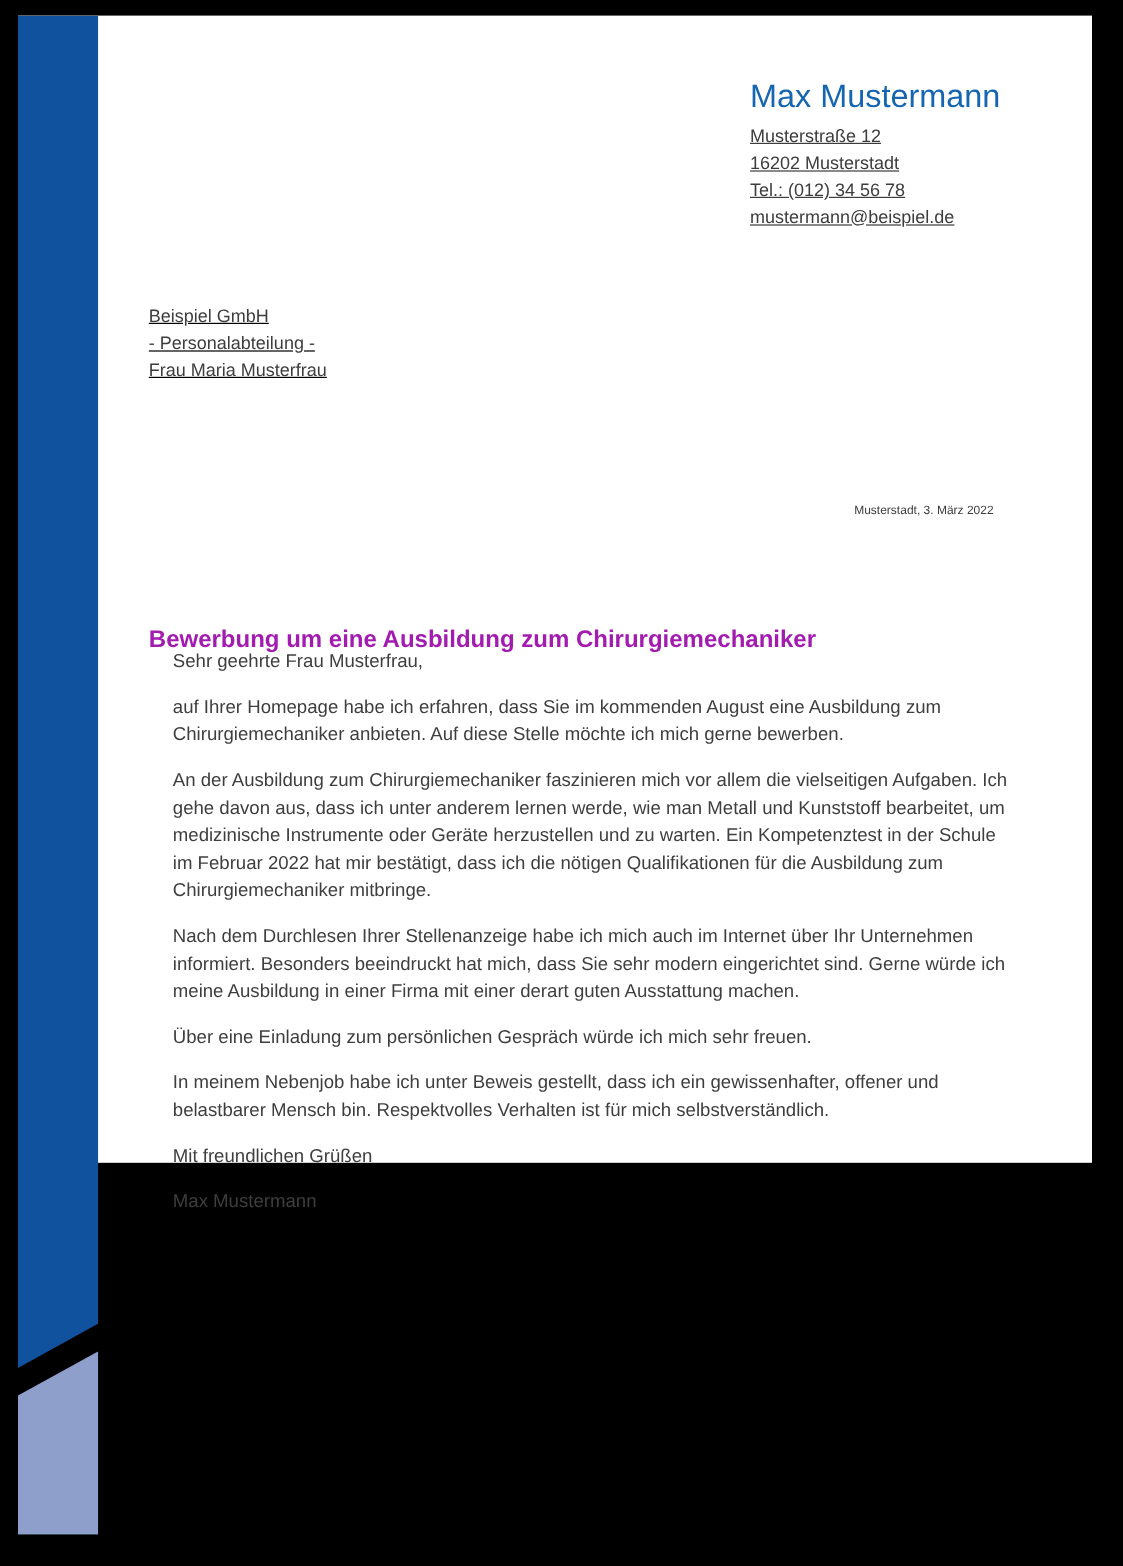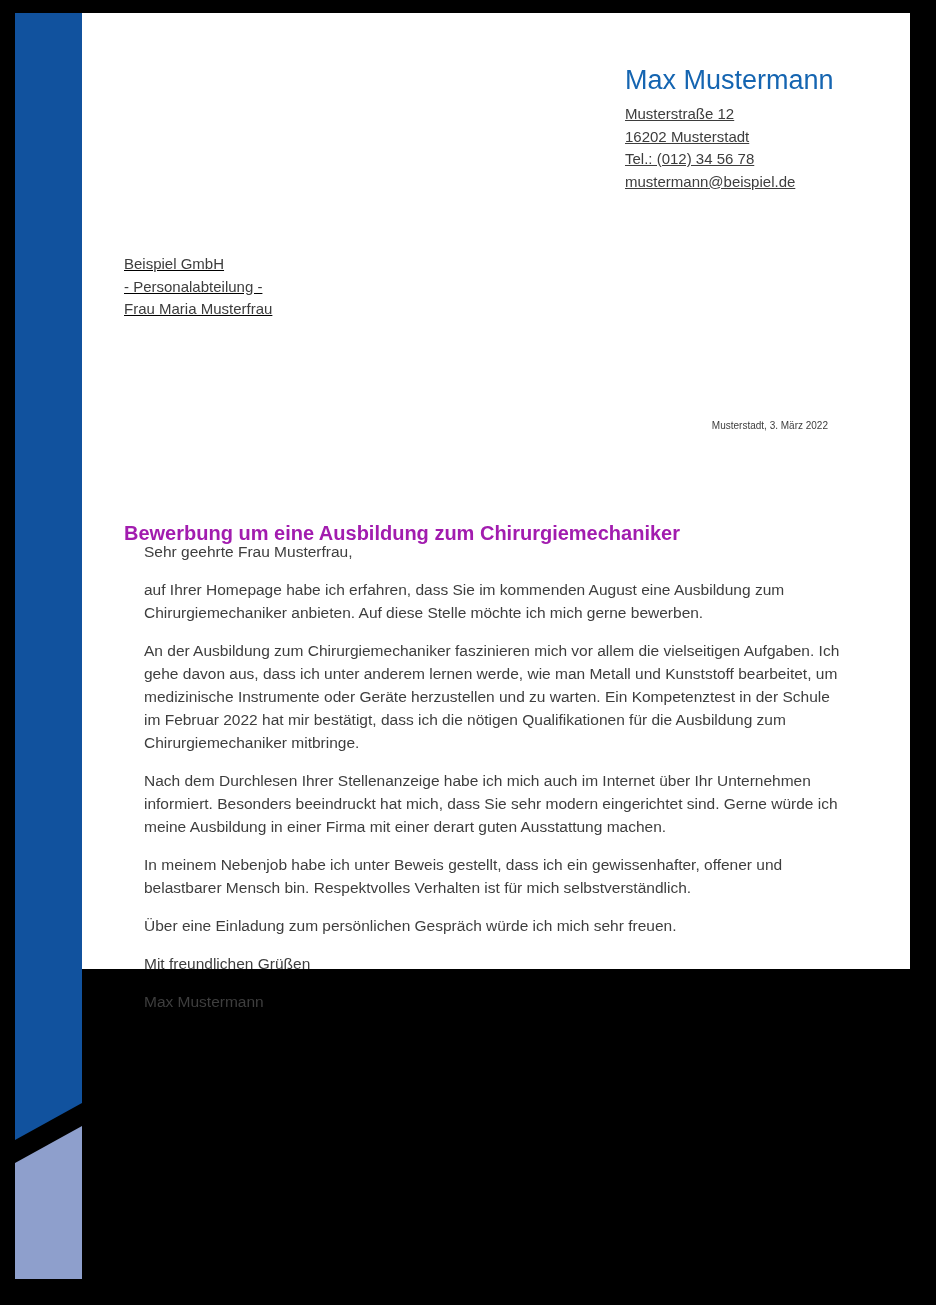--- a/index.html
+++ b/index.html
@@ -145,20 +145,20 @@
 
     <div class="date-line">Musterstadt, 3. März 2022</div>
 
     <div class="subject">Bewerbung um eine Ausbildung zum Chirurgiemechaniker</div>
 
     <div class="body-block">
       <p>Sehr geehrte Frau Musterfrau,</p>
       <p>auf Ihrer Homepage habe ich erfahren, dass Sie im kommenden August eine Ausbildung zum Chirurgiemechaniker anbieten. Auf diese Stelle möchte ich mich gerne bewerben.</p>
       <p>An der Ausbildung zum Chirurgiemechaniker faszinieren mich vor allem die vielseitigen Aufgaben. Ich gehe davon aus, dass ich unter anderem lernen werde, wie man Metall und Kunststoff bearbeitet, um medizinische Instrumente oder Geräte herzustellen und zu warten. Ein Kompetenztest in der Schule im Februar 2022 hat mir bestätigt, dass ich die nötigen Qualifikationen für die Ausbildung zum Chirurgiemechaniker mitbringe.</p>
       <p>Nach dem Durchlesen Ihrer Stellenanzeige habe ich mich auch im Internet über Ihr Unternehmen informiert. Besonders beeindruckt hat mich, dass Sie sehr modern eingerichtet sind. Gerne würde ich meine Ausbildung in einer Firma mit einer derart guten Ausstattung machen.</p>
+      <p>Über eine Einladung zum persönlichen Gespräch würde ich mich sehr freuen.</p>
       <p>In meinem Nebenjob habe ich unter Beweis gestellt, dass ich ein gewissenhafter, offener und belastbarer Mensch bin. Respektvolles Verhalten ist für mich selbstverständlich.</p>
-      <p>Über eine Einladung zum persönlichen Gespräch würde ich mich sehr freuen.</p>
       <p>Mit freundlichen Grüßen</p>
       <p class="signature">Max Mustermann</p>
     </div>
 
   </div>
 </div>
 
 </body></html>

